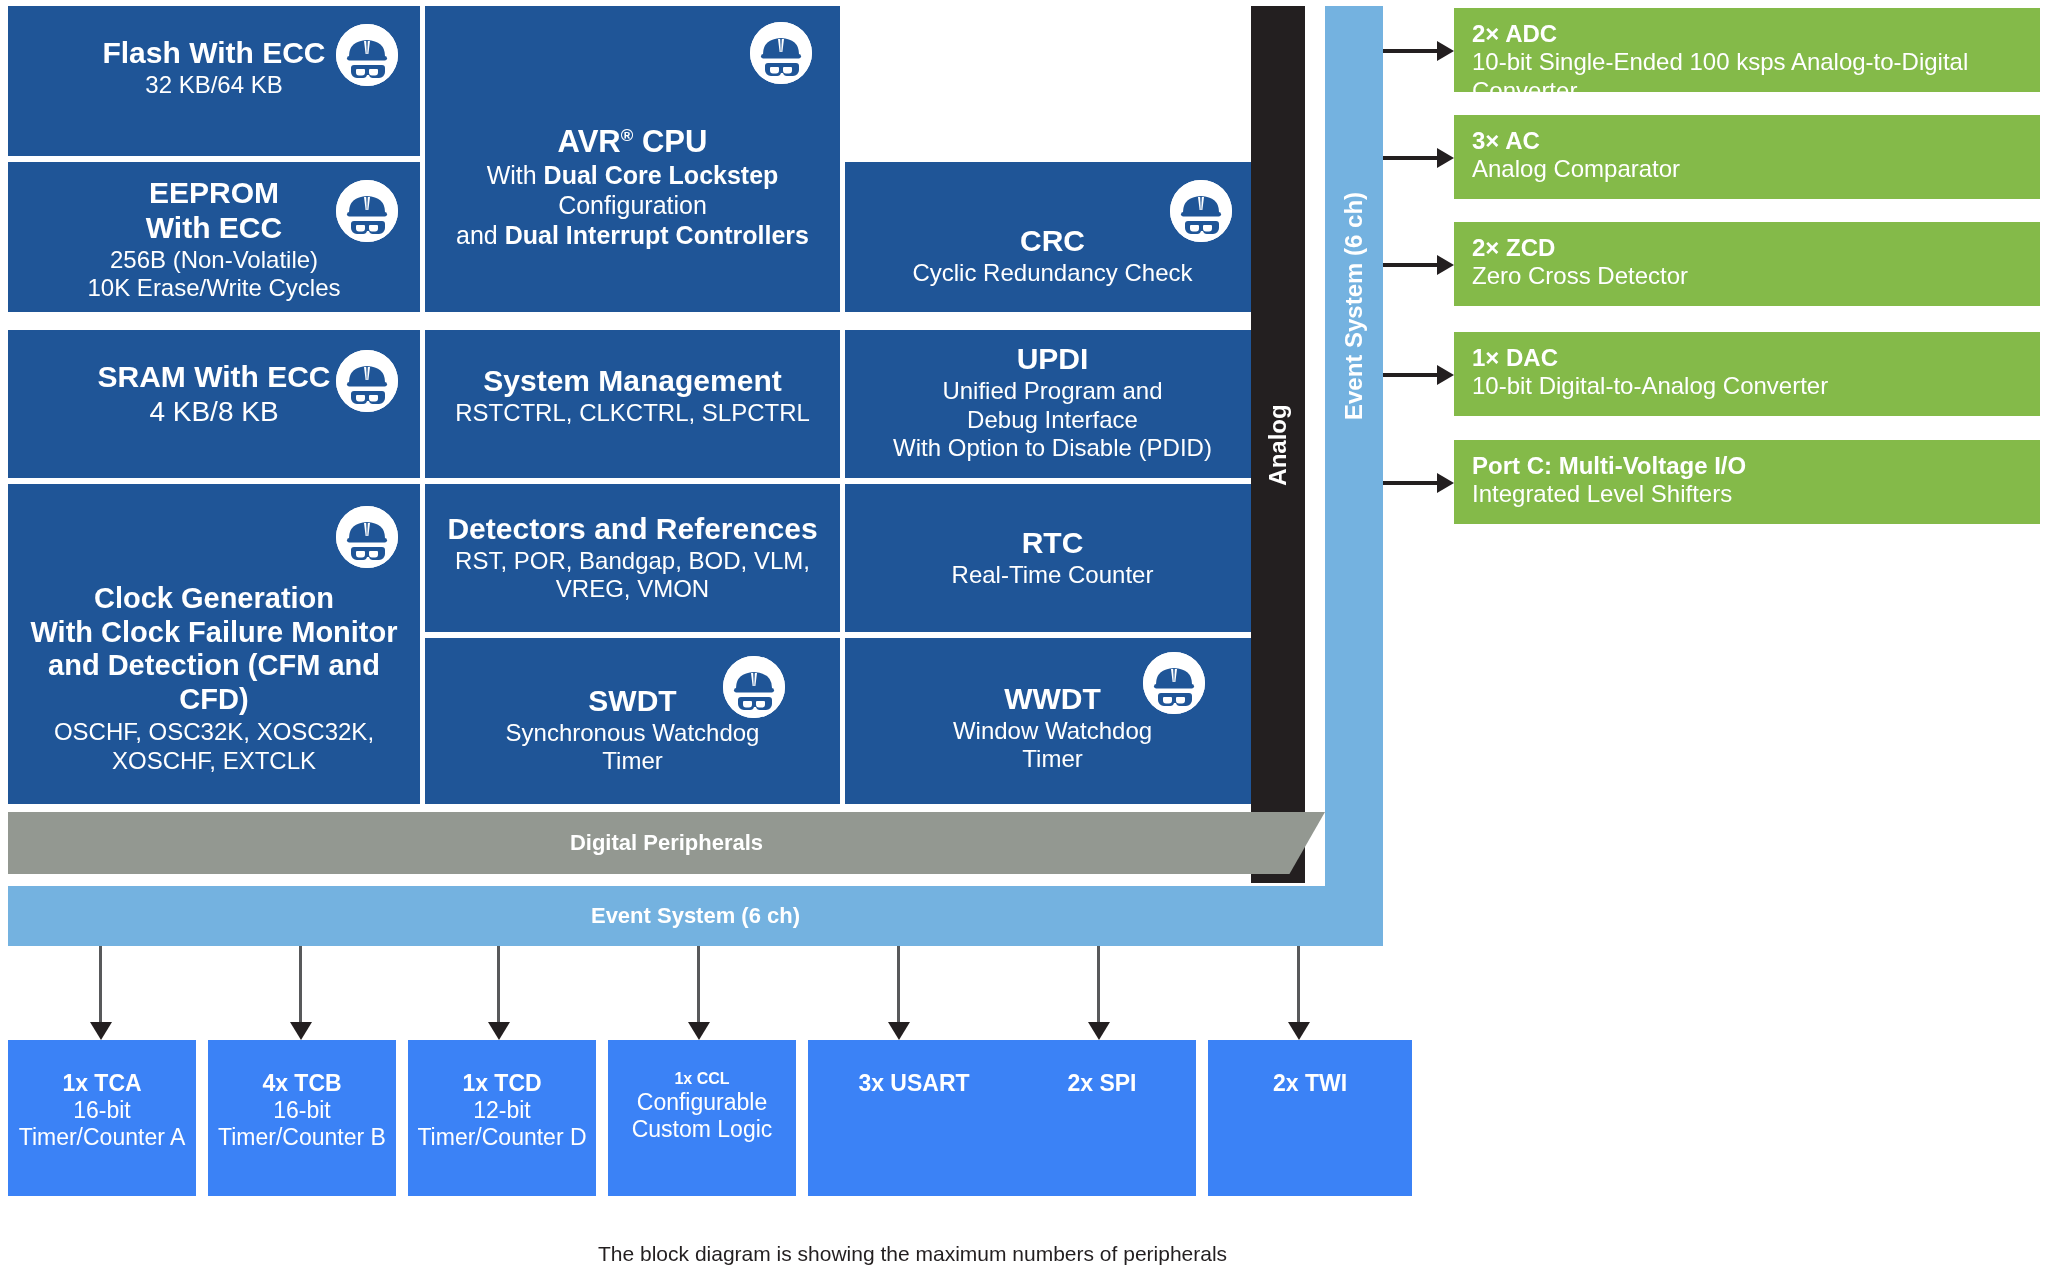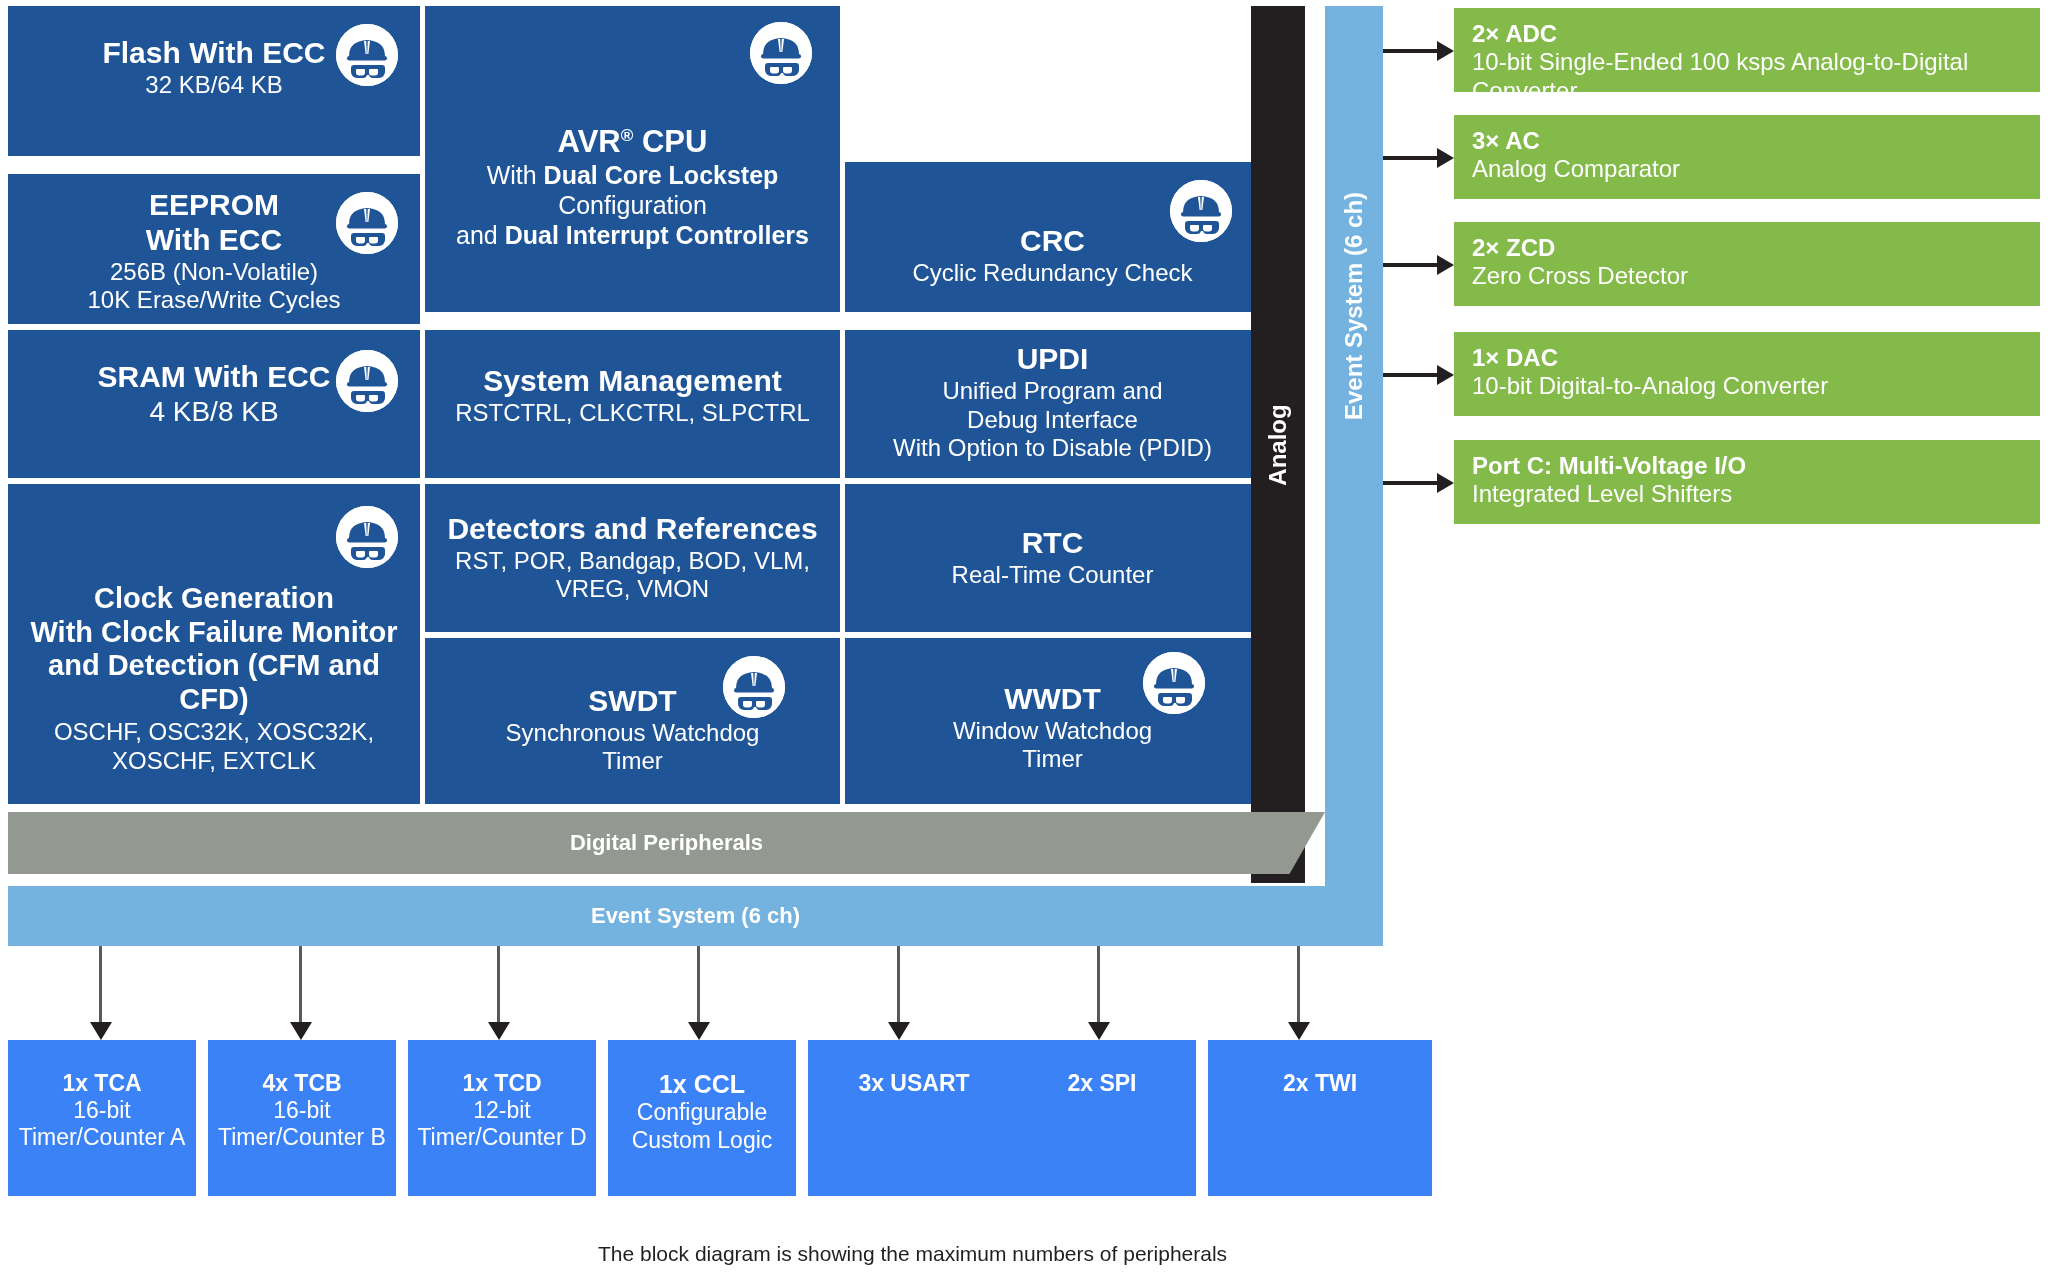--- a/index.html
+++ b/index.html
@@ -133,21 +133,21 @@
         <rect x="11" y="32" width="40" height="4.6" rx="2.3" fill="#1F5597"></rect>
         <path d="M28 17 l1.6 13 h1.2 l-0.6-13 z" fill="#ffffff"></path>
         <path d="M34 17 l-1.6 13 h-1.2 l0.6-13 z" fill="#ffffff"></path>
         <path d="M16 41 h30 a3 3 0 0 1 3 3 v4 a6 6 0 0 1 -6 6 h-6 a4 4 0 0 1 -4 -3 h-2 a4 4 0 0 1 -4 3 h-6 a6 6 0 0 1 -6 -6 v-4 a3 3 0 0 1 3 -3 z" fill="#1F5597"></path>
         <path d="M21 45 h7 a1 1 0 0 1 1 1 v2.6 a3 3 0 0 1 -3 3 h-3 a3 3 0 0 1 -3 -3 v-2.6 a1 1 0 0 1 1 -1 z" fill="#ffffff"></path>
         <path d="M34 45 h7 a1 1 0 0 1 1 1 v2.6 a3 3 0 0 1 -3 3 h-3 a3 3 0 0 1 -3 -3 v-2.6 a1 1 0 0 1 1 -1 z" fill="#ffffff"></path>
       </svg>
     </div>
   </div>
 
-  <div class="blk blue" style="left:8px; top:174px; width:412px; height:150px;">
+  <div class="blk blue" style="left:8px; top:162px; width:412px; height:150px;">
     <div class="topctr" style="padding-top:14px;">
       <div class="ttl" style="font-size:30px;">EEPROM</div>
       <div class="ttl" style="font-size:30px;">With ECC</div>
       <div class="sub" style="font-size:24px;">256B (Non-Volatile)</div>
       <div class="sub" style="font-size:24px;">10K Erase/Write Cycles</div>
     </div>
     <div class="safety" style="right:22px; top:18px;">
       <svg viewBox="0 0 62 62" aria-hidden="true">
         <circle cx="31" cy="31" r="31" fill="#ffffff"></circle>
         <path d="M13 32 q0-15 18-16 q18 1 18 16 z" fill="#1F5597"></path>
@@ -439,39 +439,39 @@
   <div class="blk orange" style="left:408px; top:1040px; width:188px; height:156px;">
     <div class="topctr" style="padding-top:30px;">
       <div class="ttl" style="font-size:23px;">1x TCD</div>
       <div class="sub" style="font-size:23px;">12-bit</div>
       <div class="sub" style="font-size:23px;">Timer/Counter D</div>
     </div>
   </div>
 
   <div class="blk orange" style="left:608px; top:1040px; width:188px; height:156px;">
     <div class="topctr" style="padding-top:30px;">
-      <div class="ttl" style="font-size:25px;">1x CCL</div>
+      <div class="ttl" style="font-size:16px;">1x CCL</div>
       <div class="sub" style="font-size:23px;">Configurable</div>
       <div class="sub" style="font-size:23px;">Custom Logic</div>
     </div>
   </div>
 
   <div class="blk orange" style="left:808px; top:1040px; width:212px; height:156px;">
     <div class="topctr" style="padding-top:30px;">
       <div class="ttl" style="font-size:23px;">3x USART</div>
     </div>
   </div>
 
   <div class="blk orange" style="left:1008px; top:1040px; width:188px; height:156px;">
     <div class="topctr" style="padding-top:30px;">
       <div class="ttl" style="font-size:23px;">2x SPI</div>
     </div>
   </div>
 
-  <div class="blk orange" style="left:1208px; top:1040px; width:224px; height:156px;">
+  <div class="blk orange" style="left:1208px; top:1040px; width:204px; height:156px;">
     <div class="topctr" style="padding-top:30px;">
       <div class="ttl" style="font-size:23px;">2x TWI</div>
     </div>
   </div>
 
   <div class="footnote" style="left:598px; top:1242px;">The block diagram is showing the maximum numbers of peripherals</div>
 
 </div>
 
 </body></html>

